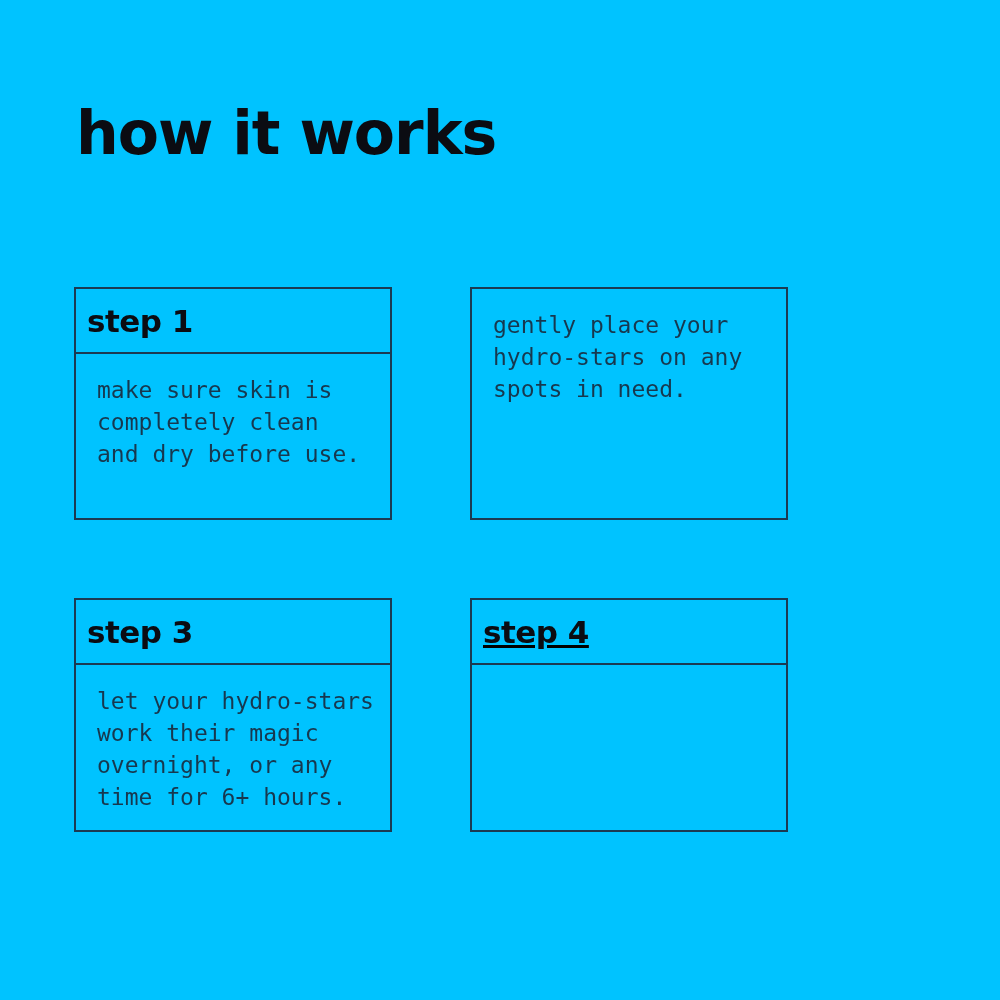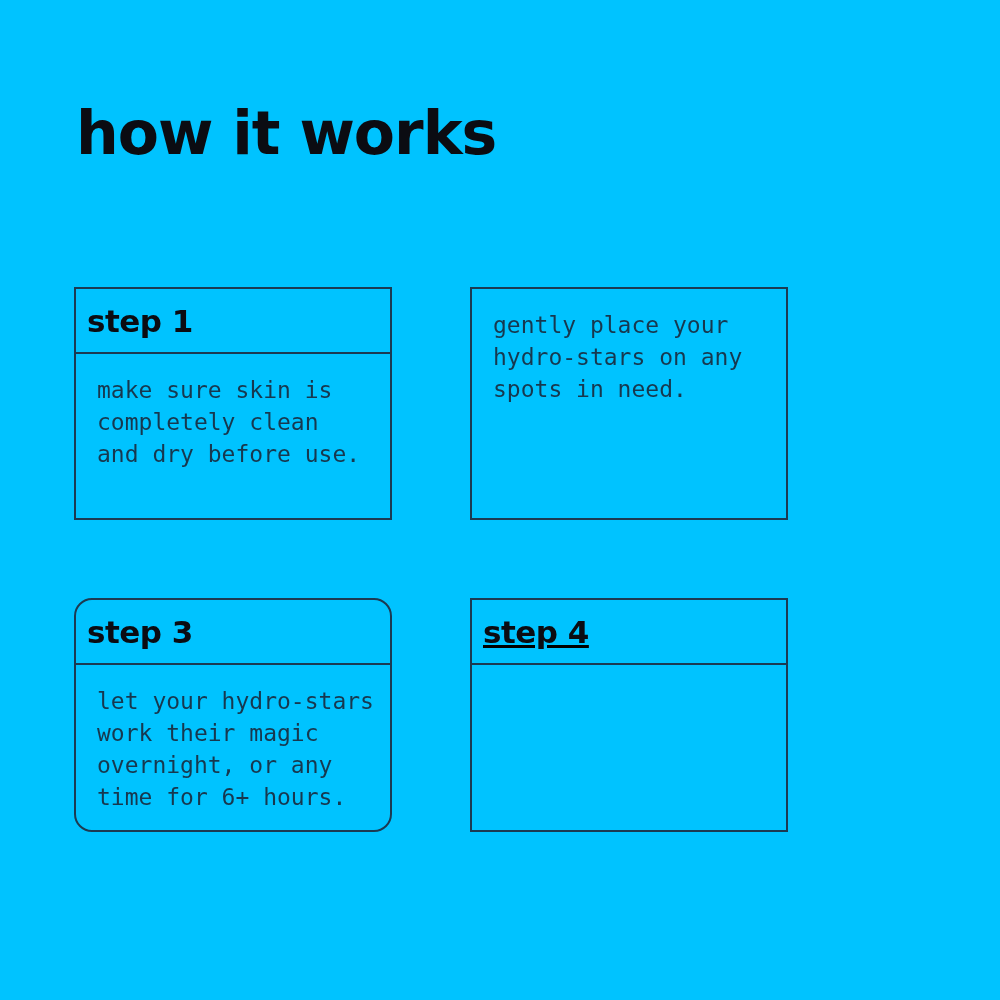--- a/index.html
+++ b/index.html
@@ -20,21 +20,21 @@
     line-height: 1.1;
   }
   .step-box {
     position: absolute;
     width: 318px;
     box-sizing: border-box;
     border: 2px solid #1C3A52;
   }
   .step-box.pos-1 { left: 74px;  top: 287px; height: 233px; }
   .step-box.pos-2 { left: 470px; top: 287px; height: 233px; }
-  .step-box.pos-3 { left: 74px;  top: 598px; height: 234px; border-radius: 18px; }
+  .step-box.pos-3 { left: 74px;  top: 598px; height: 234px; }
   .step-box.pos-4 { left: 470px; top: 598px; height: 234px; text-decoration: underline; }
   .step-header {
     height: 63px;
     border-bottom: 2px solid #1C3A52;
     display: flex;
     align-items: center;
     padding-left: 11px;
     font-size: 31px;
     font-weight: bold;
     letter-spacing: -0.5px;

